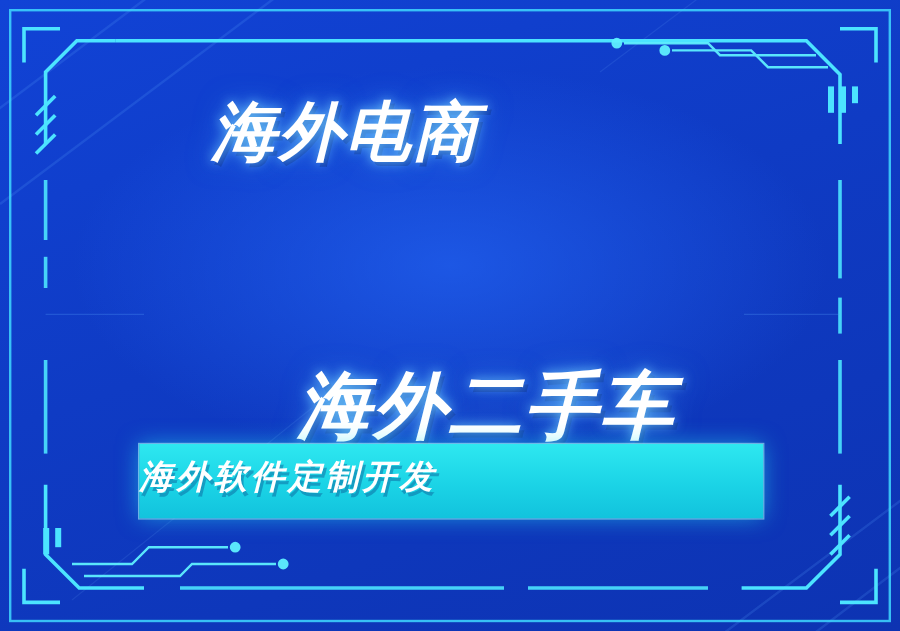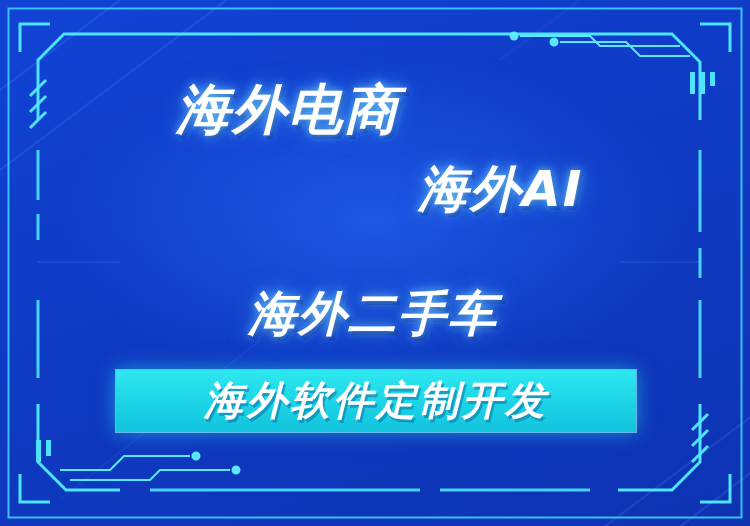--- a/index.html
+++ b/index.html
@@ -52,21 +52,21 @@
     letter-spacing: 2px;
     font-style: italic;
     text-shadow:
       0 0 10px rgba(120,210,255,0.85),
       0 0 22px rgba(70,170,255,0.6),
       3px 4px 0 rgba(8,40,140,0.55);
   }
   .l1 { left: 176px; top: 74px;  font-size: 54px; }
   .l2 { left: 418px; top: 156px; font-size: 50px; }
   .l3 { left: 96px;  top: 200px; font-size: 52px; }
-  .l4 { left: 248px; top: 282px; font-size: 48px; }
+  .l4 { left: 248px; top: 298px; font-size: 61px; }
 
   .cta {
     position: absolute;
     left: 116px;
     top: 370px;
     width: 520px;
     height: 62px;
     background: linear-gradient(180deg, #2ee8f0 0%, #1bd3e6 55%, #12c3dd 100%);
     box-shadow: 0 0 18px rgba(40,230,245,0.55);
   }
@@ -75,25 +75,25 @@
     position: absolute;
     left: -1px; top: -1px; right: -1px; bottom: -1px;
     border: 1px solid rgba(180,255,255,0.55);
   }
   .cta-text {
     position: absolute;
     left: 0; top: 0;
     width: 520px;
     height: 62px;
     line-height: 62px;
-    text-align: center;
-    font-family: Liberation Serif, serif;
+    text-align: left;
+    font-family: Liberation Mono, monospace;
     font-weight: bold;
     font-style: italic;
-    font-size: 40px;
+    font-size: 28px;
     letter-spacing: 3px;
     color: #ffffff;
     text-shadow: 2px 3px 0 rgba(10,90,150,0.45);
   }
 </style>
 </head>
 <body>
 
 <div id="poster">
 
@@ -177,21 +177,20 @@
     </g>
 
     <g stroke="#59a6ff" stroke-width="1" opacity="0.25">
       <line x1="38" y1="262" x2="120" y2="262"></line>
       <line x1="620" y1="262" x2="700" y2="262"></line>
     </g>
   </svg>
 
   <div class="headline-wrap">
     <div class="line l1">海外电商</div>
-    <div class="line l2">海外AI</div>
     <div class="line l4">海外二手车</div>
 
     <div class="cta">
       <div class="cta-text">海外软件定制开发</div>
     </div>
   </div>
 
 </div>
 
 </body></html>

